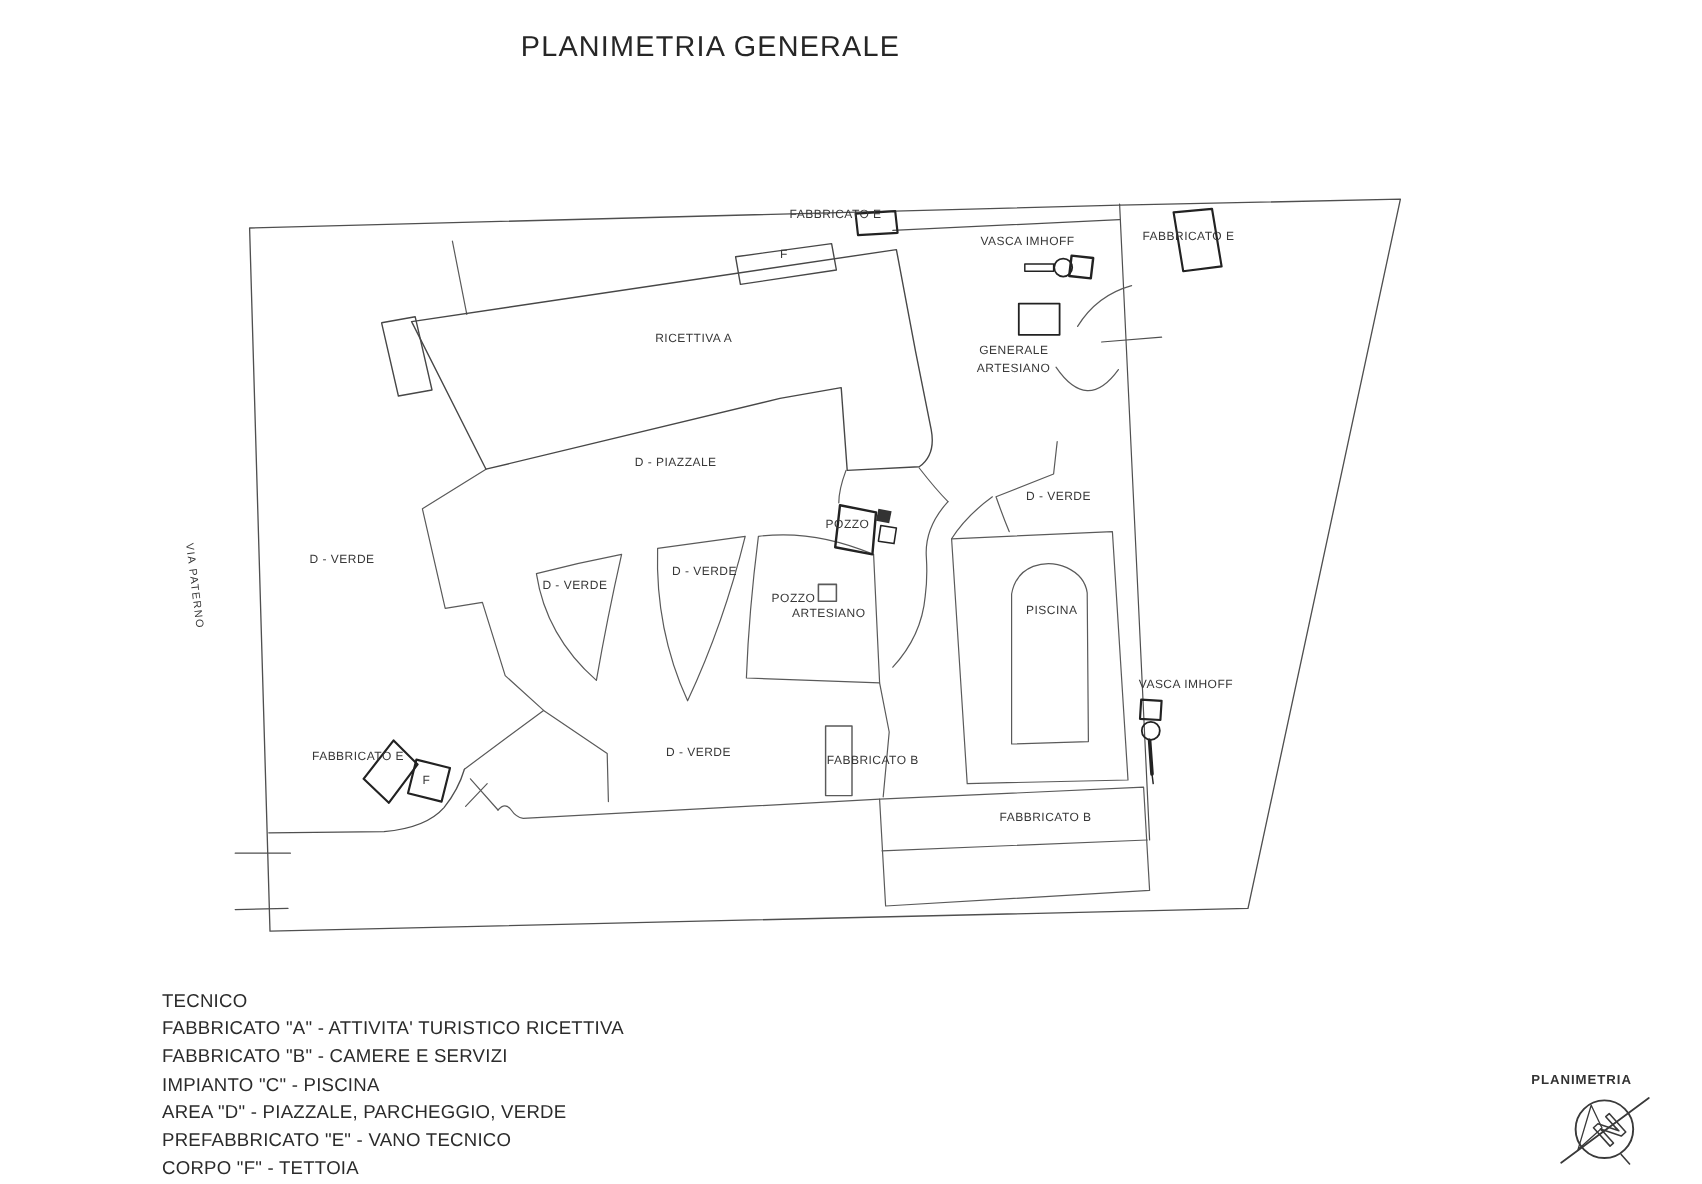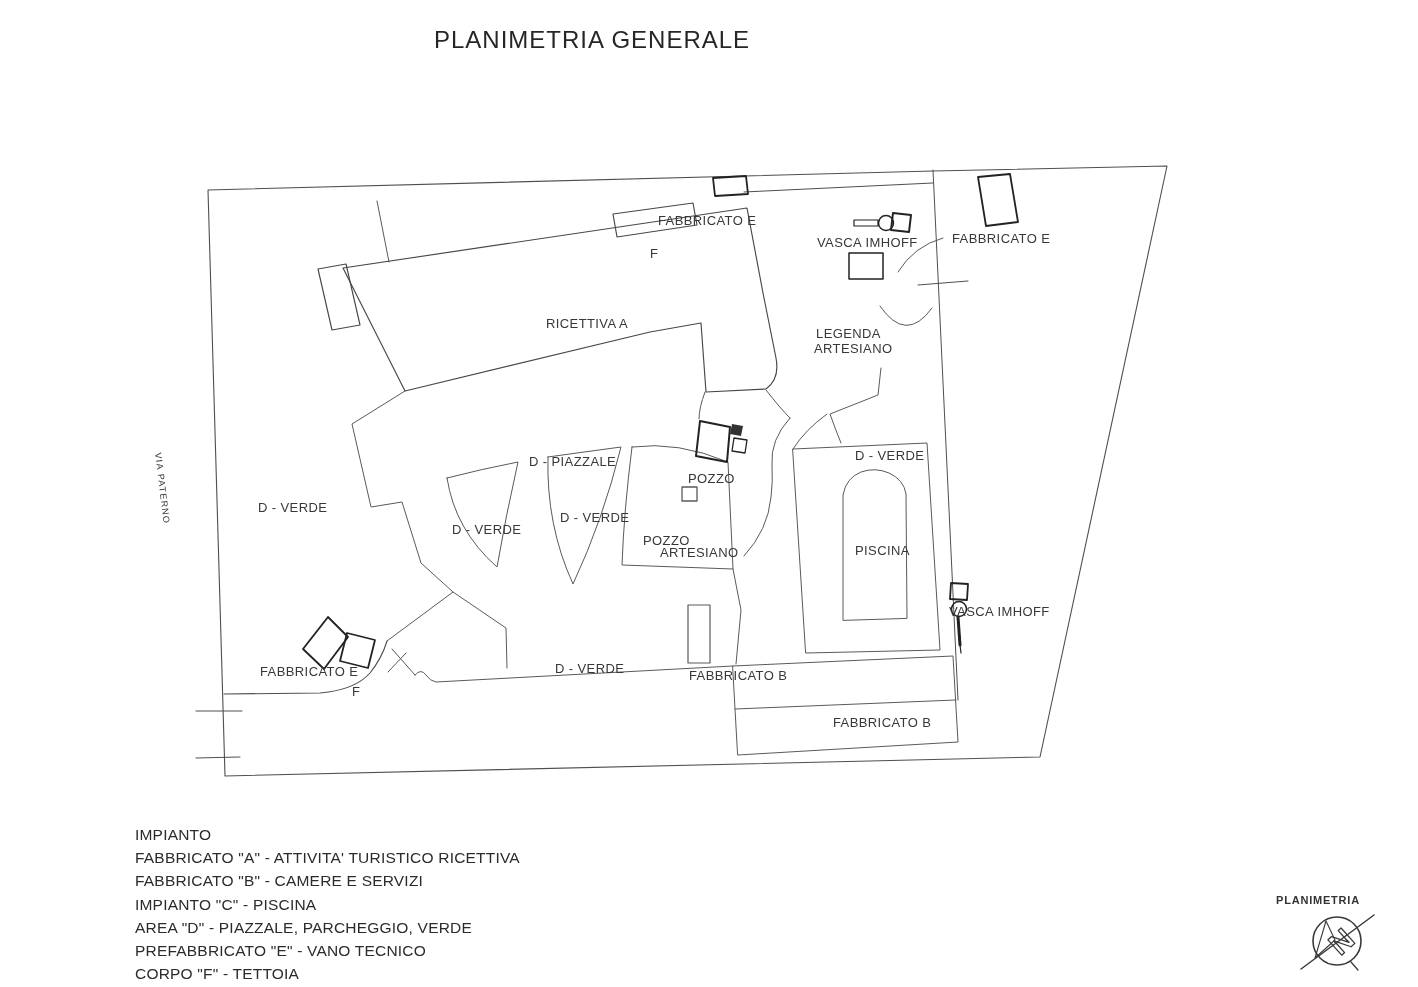--- a/index.html
+++ b/index.html
@@ -12,22 +12,22 @@
     overflow:hidden;
   }
   .plan-svg{position:absolute;left:0;top:0;}
   .title{
     position:absolute;left:434px;top:26px;
     font-size:24px;letter-spacing:1px;color:#262626;
     white-space:nowrap;
   }
   .plabel{
     position:absolute;
-    font-size:13px;letter-spacing:0.4px;color:#383838;
-    white-space:nowrap;line-height:1.15;margin-top:40px;
+    font-size:10px;letter-spacing:0.4px;color:#383838;
+    white-space:nowrap;line-height:1.15;
   }
   .via{
     position:absolute;left:163px;top:452px;
     font-size:9px;letter-spacing:1.2px;color:#383838;
     white-space:nowrap;
     transform:rotate(83deg);transform-origin:0 0;
   }
   .legend{
     position:absolute;left:135px;top:823px;
     font-size:15.5px;letter-spacing:0.2px;color:#2b2b2b;
@@ -120,41 +120,41 @@
   </svg>
 
   <div class="title">PLANIMETRIA GENERALE</div>
 
   <div class="via">VIA PATERNO</div>
 
   <span class="plabel" style="left:658px;top:174px">FABBRICATO E</span>
   <span class="plabel" style="left:650px;top:207px">F</span>
   <span class="plabel" style="left:546px;top:277px">RICETTIVA A</span>
   <span class="plabel" style="left:817px;top:196px">VASCA IMHOFF</span>
-  <span class="plabel" style="left:816px;top:287px">LEGENDA</span>
+  <span class="plabel" style="left:816px;top:287px">GENERALE</span>
   <span class="plabel" style="left:814px;top:302px">ARTESIANO</span>
   <span class="plabel" style="left:952px;top:192px">FABBRICATO E</span>
-  <span class="plabel" style="left:529px;top:415px">D - PIAZZALE</span>
+  <span class="plabel" style="left:529px;top:380px">D - PIAZZALE</span>
   <span class="plabel" style="left:688px;top:432px">POZZO</span>
   <span class="plabel" style="left:855px;top:409px">D - VERDE</span>
   <span class="plabel" style="left:258px;top:461px">D - VERDE</span>
   <span class="plabel" style="left:452px;top:483px">D - VERDE</span>
   <span class="plabel" style="left:560px;top:471px">D - VERDE</span>
   <span class="plabel" style="left:643px;top:494px">POZZO</span>
   <span class="plabel" style="left:660px;top:506px">ARTESIANO</span>
   <span class="plabel" style="left:855px;top:504px">PISCINA</span>
   <span class="plabel" style="left:949px;top:565px">VASCA IMHOFF</span>
   <span class="plabel" style="left:555px;top:622px">D - VERDE</span>
   <span class="plabel" style="left:260px;top:625px">FABBRICATO E</span>
   <span class="plabel" style="left:352px;top:645px">F</span>
   <span class="plabel" style="left:689px;top:629px">FABBRICATO B</span>
   <span class="plabel" style="left:833px;top:676px">FABBRICATO B</span>
 
   <div class="legend">
-    <div>IMPIANTO</div>
+    <div>TECNICO</div>
     <div>FABBRICATO "A" - ATTIVITA' TURISTICO RICETTIVA</div>
     <div>FABBRICATO "B" - CAMERE E SERVIZI</div>
     <div>IMPIANTO "C" - PISCINA</div>
     <div>AREA "D" - PIAZZALE, PARCHEGGIO, VERDE</div>
     <div>PREFABBRICATO "E" - VANO TECNICO</div>
     <div>CORPO "F" - TETTOIA</div>
   </div>
 
   <div class="orient-label">PLANIMETRIA</div>
 

